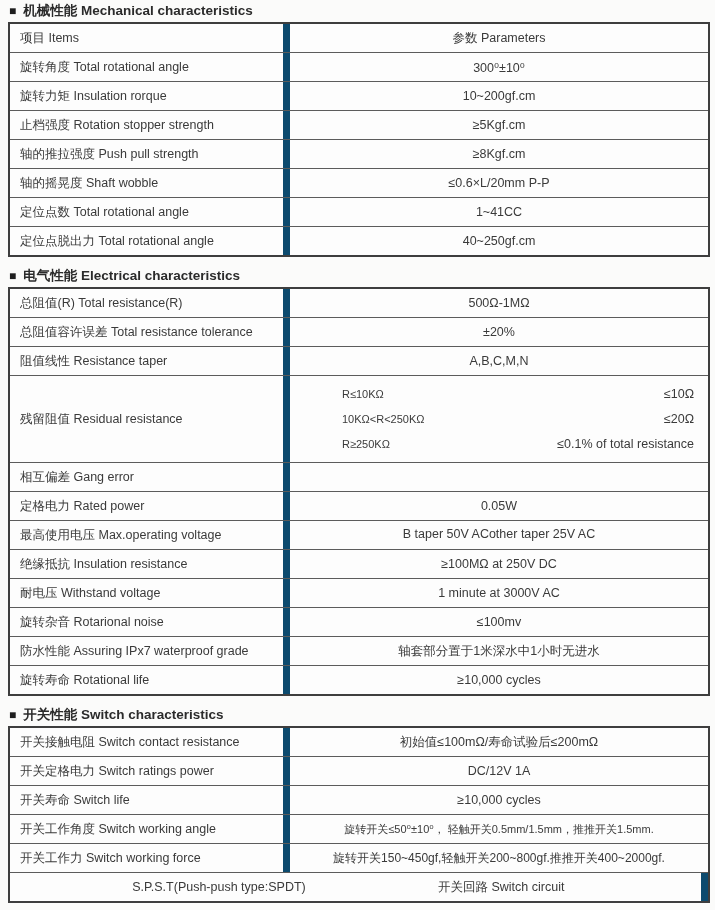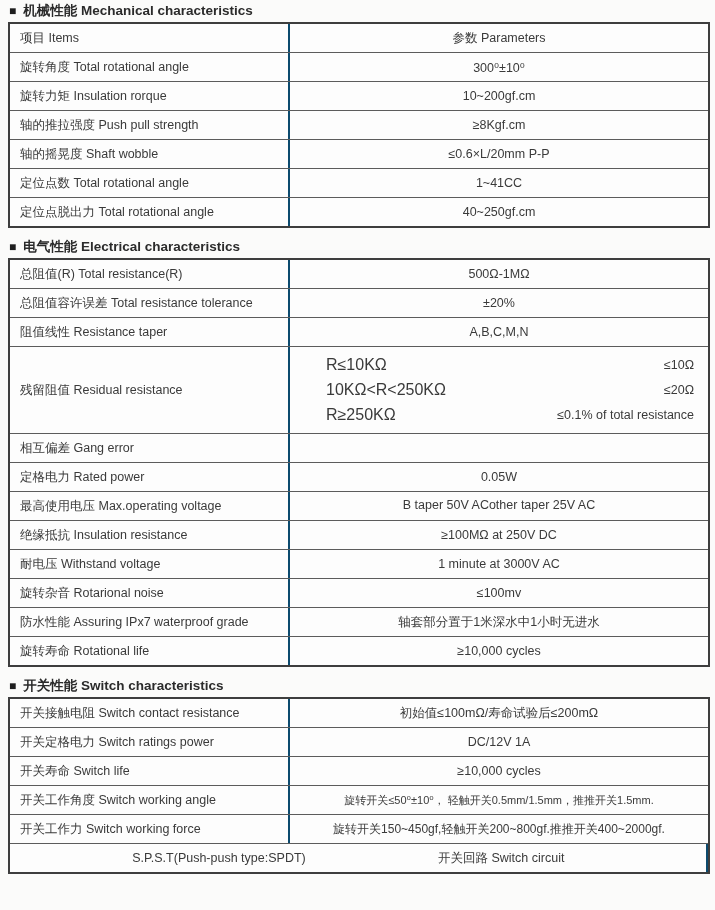--- a/index.html
+++ b/index.html
@@ -33,21 +33,21 @@
   .t-row {
     display:flex; align-items:stretch;
     min-height:28px;
     border-top:1px solid #5c5c5c;
   }
   .t-row:first-child { border-top:none; }
   .t-row.tall { min-height:86px; }
   .cell { box-sizing:border-box; font-size:12.5px; }
   .cell.label {
     width:280px; flex:0 0 280px;
-    border-right:2px solid #0c4a6e;
+    border-right:7px solid #0c4a6e;
     display:flex; align-items:center;
     padding:2px 20px 2px 10px;
     text-align:center;
     white-space:nowrap;
     overflow:hidden;
   }
   .cell.value {
     flex:1 1 auto;
     display:flex; align-items:center; justify-content:center;
     text-align:center;
@@ -58,21 +58,21 @@
   .cell.value.two-line {
     justify-content:center;
     line-height:13.5px;
   }
   .cell.value.subwrap {
     flex-direction:column; align-items:stretch; justify-content:space-between;
     padding:5px 0;
     white-space:nowrap;
   }
   .subrow { flex:1 1 auto; display:flex; align-items:center; }
-  .subrow .cond { margin-left:36px; width:160px; text-align:left; font-size:16px; }
+  .subrow .cond { margin-left:52px; width:160px; text-align:left; font-size:11px; }
   .subrow .sval { flex:1 1 auto; text-align:right; font-size:12.5px; padding-right:14px; }
 </style>
 </head>
 <body>
 
 <div class="page">
     <div class="section">
       <div class="section-title">
         <span class="marker">■</span>
         <span class="title-text">机械性能  Mechanical characteristics</span>
@@ -82,20 +82,24 @@
           <div class="cell label">项目 Items</div>
           <div class="cell value">参数 Parameters</div>
         </div>
         <div class="t-row">
           <div class="cell label">旋转角度 Total rotational angle</div>
           <div class="cell value">300⁰±10⁰</div>
         </div>
         <div class="t-row">
           <div class="cell label">旋转力矩 Insulation rorque</div>
           <div class="cell value">10~200gf.cm</div>
+        </div>
+        <div class="t-row">
+          <div class="cell label">止档强度 Rotation stopper strength</div>
+          <div class="cell value">≥5Kgf.cm</div>
         </div>
         <div class="t-row">
           <div class="cell label">轴的推拉强度 Push pull strength</div>
           <div class="cell value">≥8Kgf.cm</div>
         </div>
         <div class="t-row">
           <div class="cell label">轴的摇晃度 Shaft wobble</div>
           <div class="cell value">≤0.6×L/20mm P-P</div>
         </div>
         <div class="t-row">

